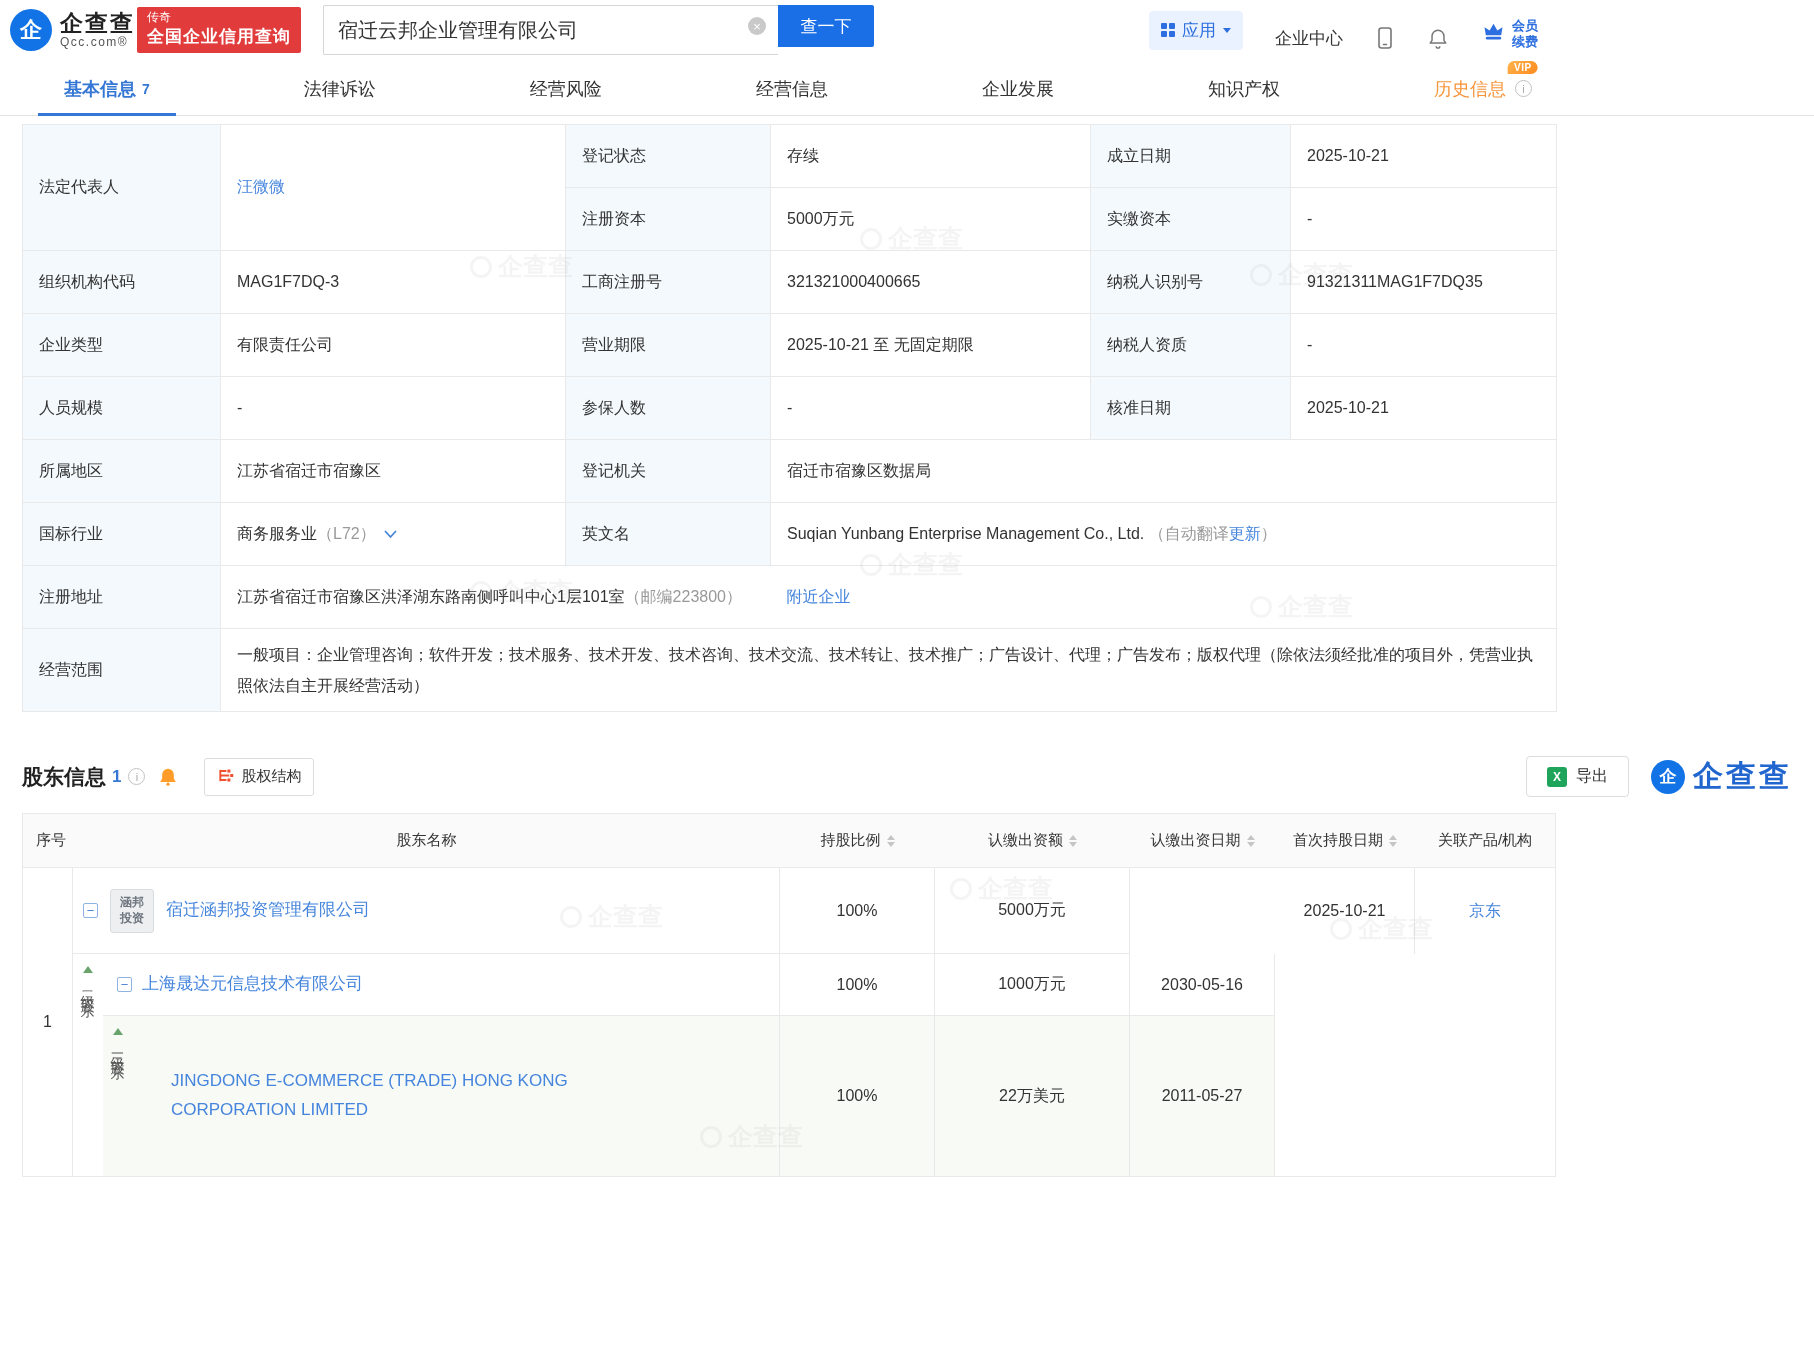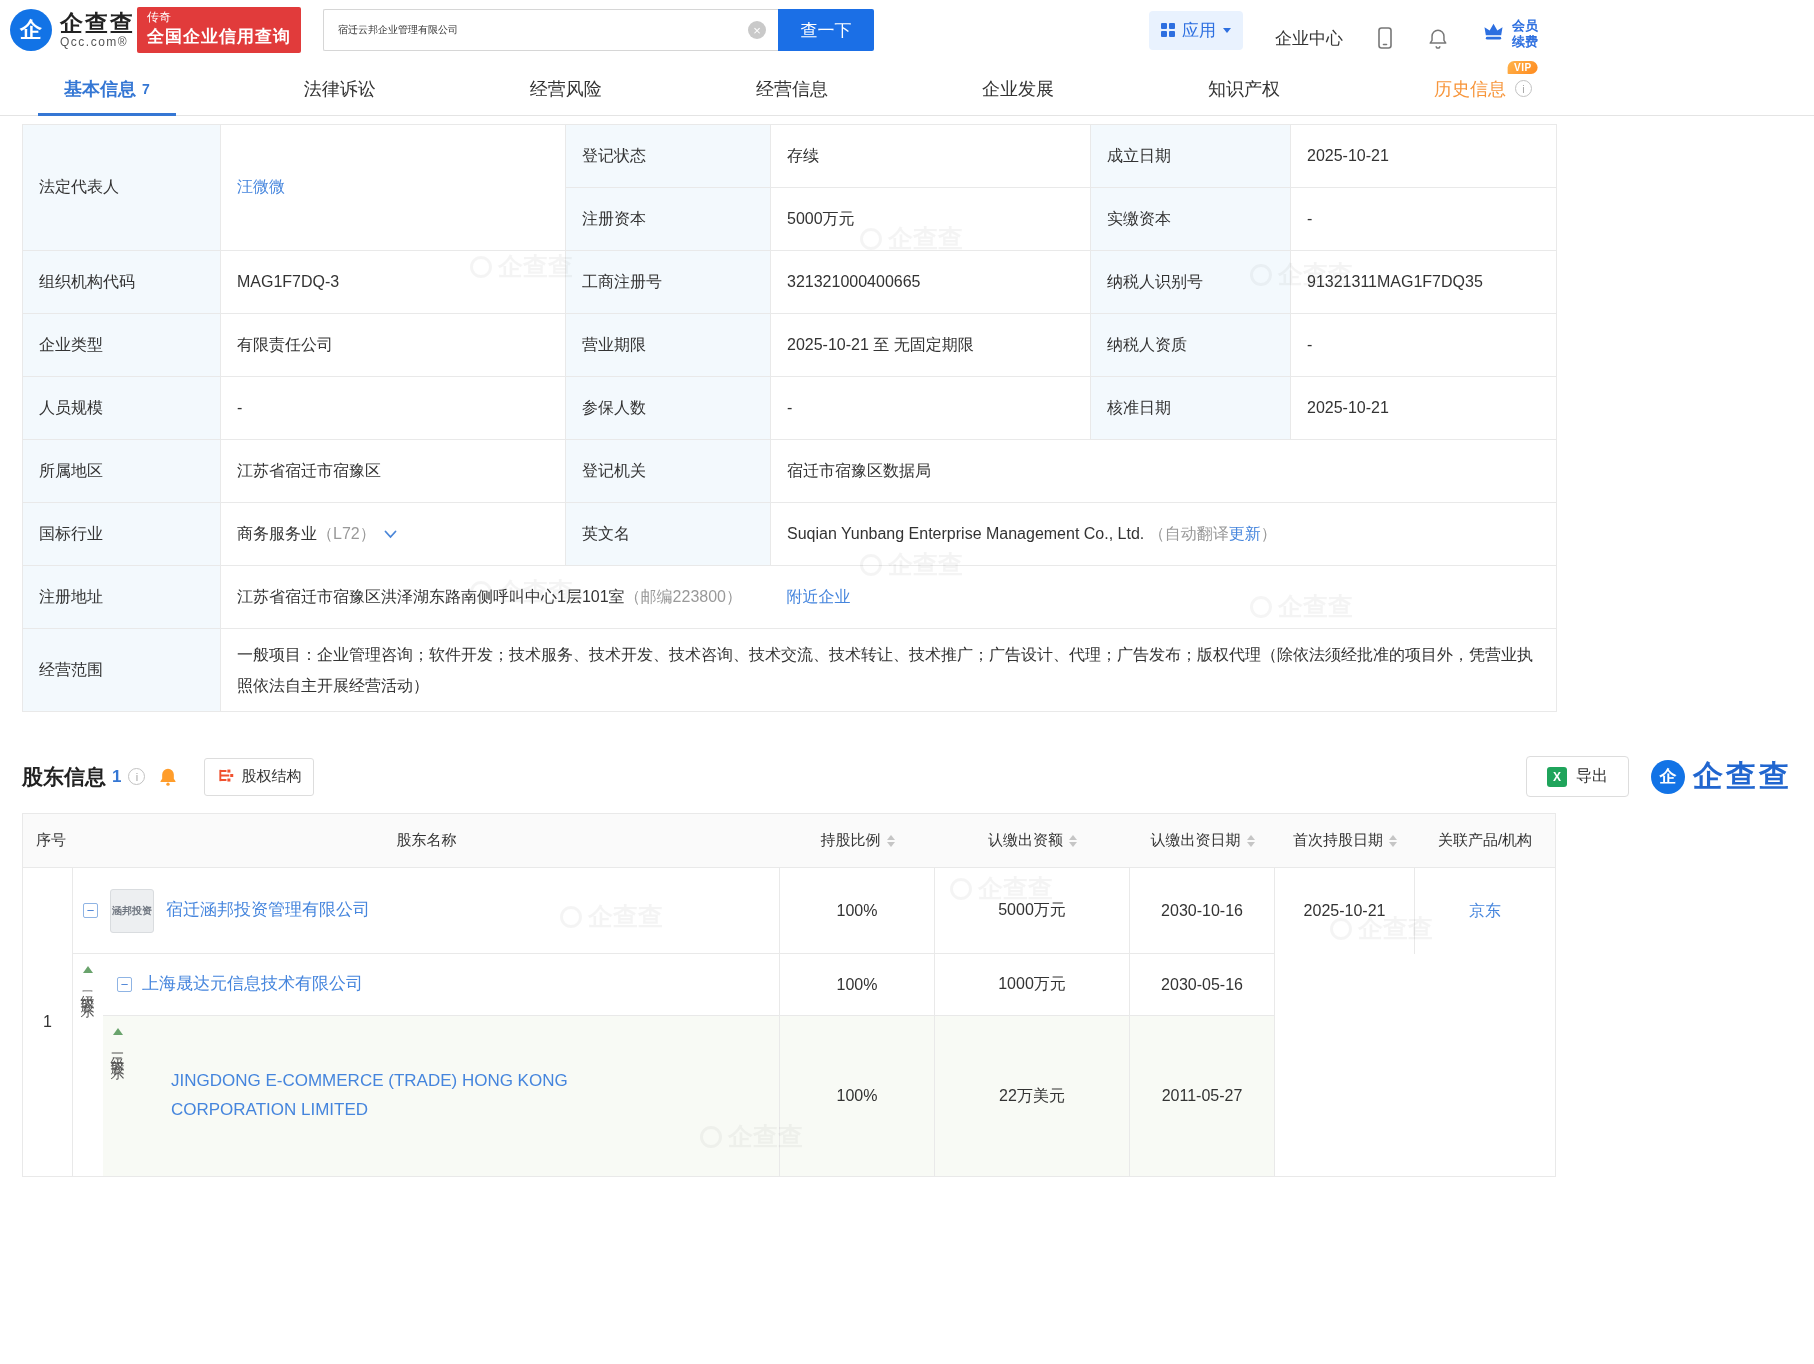--- a/index.html
+++ b/index.html
@@ -10,21 +10,21 @@
 
 .topbar{display:flex;align-items:center;height:54px;padding:6px 14px 0 10px;position:relative;z-index:1}
 .logo-circle{width:42px;height:42px;border-radius:50%;background:#1273e6;color:#fff;font-size:22px;font-weight:bold;display:flex;align-items:center;justify-content:center;flex:0 0 auto}
 .logo-txt{margin-left:8px;line-height:1.15}
 .logo-name{font-size:23px;font-weight:bold;color:#222;letter-spacing:2px}
 .logo-domain{font-size:12px;color:#555;letter-spacing:1.5px}
 .promo{margin-left:2px;background:#e13b3b;color:#fff;padding:3px 10px 5px;border-radius:2px}
 .promo-tag{font-size:12px;display:block;line-height:1.25}
 .promo-text{font-size:17px;font-weight:bold;letter-spacing:1px}
 .searchwrap{display:flex;margin-left:22px;position:relative}
-.search-input{width:455px;height:42px;border:1px solid #d6d6d6;border-right:none;border-radius:2px 0 0 2px;font-size:10px;padding:0 42px 0 14px;color:#333;outline:none;font-family:inherit}
+.search-input{width:455px;height:50px;border:1px solid #d6d6d6;border-right:none;border-radius:2px 0 0 2px;font-size:20px;padding:0 42px 0 14px;color:#333;outline:none;font-family:inherit}
 .clear-btn{position:absolute;right:108px;top:12px;width:18px;height:18px;border-radius:50%;background:#c9c9c9;color:#fff;font-size:13px;display:flex;align-items:center;justify-content:center;cursor:pointer}
 .clear-btn::before{content:"×"}
 .search-btn{width:96px;height:42px;background:#1b6fe6;color:#fff;border:none;font-size:17px;border-radius:0 2px 2px 0;cursor:pointer;font-family:inherit}
 .topnav{margin-left:auto;display:flex;align-items:flex-end;gap:32px;padding-right:262px}
 .apps-pill{display:flex;align-items:center;gap:7px;background:#e9f2fe;border-radius:4px;padding:8px 12px;color:#2d6fe0;font-size:17px;font-weight:500;cursor:pointer}
 .grid-icon{display:grid;grid-template-columns:6px 6px;gap:2px}
 .grid-icon i{width:6px;height:6px;background:#2d6fe0;border-radius:1px}
 .caret{width:0;height:0;border-left:4px solid transparent;border-right:4px solid transparent;border-top:5px solid #2d6fe0}
 .nav-link{font-size:17px;color:#333;cursor:pointer}
 .icon-btn{cursor:pointer;display:flex}
@@ -67,21 +67,21 @@
 
 .sh-grid{display:grid;grid-template-columns:50px 30px 30px 647px 155px 195px 145px 140px 140px;grid-template-rows:54px 86px 62px 160px;width:1534px;margin:16px 0 0 22px;border:1px solid #e9e9e9;position:relative;z-index:1;background:#fff}
 .shc{display:flex;align-items:center;justify-content:center;font-size:16px;color:#333;min-width:0}
 .shc.h{background:#fafafa;border-bottom:1px solid #e9e9e9;font-size:15px;color:#333}
 .shc.left{justify-content:flex-start}
 .bb{border-bottom:1px solid #e9e9e9}
 .br{border-right:1px solid #e9e9e9}
 .tint{background:#f8faf5}
 .collapse-box{width:15px;height:15px;border:1px solid #8fb4e4;border-radius:2px;color:#4a82d6;font-size:13px;line-height:12px;display:flex;align-items:center;justify-content:center;background:#fff;cursor:pointer;flex:0 0 auto}
 .collapse-box::before{content:"−"}
-.sh-logo{width:44px;height:44px;background:#edeff1;border:1px solid #d9dcdf;border-radius:3px;color:#6f7680;font-size:10px;font-weight:bold;display:flex;flex-direction:row;align-items:center;justify-content:center;line-height:1.3;flex:0 0 auto}
+.sh-logo{width:44px;height:44px;background:#edeff1;border:1px solid #d9dcdf;border-radius:3px;color:#6f7680;font-size:12px;font-weight:bold;display:flex;flex-direction:column;align-items:center;justify-content:center;line-height:1.3;flex:0 0 auto}
 .strip{display:flex;flex-direction:column;align-items:center;padding-top:12px;gap:7px}
 .tri-up{width:0;height:0;border-left:5px solid transparent;border-right:5px solid transparent;border-bottom:7px solid #69a36c;cursor:pointer}
 .v-text{writing-mode:vertical-rl;text-orientation:upright;font-size:14px;color:#555;letter-spacing:4px}
 .sort{display:inline-flex;flex-direction:column;gap:2px;margin-left:6px;cursor:pointer}
 .sort i{width:0;height:0;border-left:4px solid transparent;border-right:4px solid transparent}
 .sort .up{border-bottom:5px solid #c5c5c5}
 .sort .down{border-top:5px solid #c5c5c5}
 .sh-name{font-size:17px;line-height:1.7}
 
 
@@ -325,21 +325,20 @@
   <div class="shc left bb br" style="grid-column:2/5;grid-row:2;padding-left:10px;gap:12px">
     <span class="collapse-box"></span>
     <span class="sh-logo">
       <span>涵邦</span>
         <span>投资</span>
     </span>
     <a class="sh-name">宿迁涵邦投资管理有限公司</a>
   </div>
   <div class="shc bb br" style="grid-column:5;grid-row:2">100%</div>
   <div class="shc bb br" style="grid-column:6;grid-row:2">5000万元</div>
-  <div class="shc bb br" style="grid-column:7;grid-row:2">2030-10-16</div>
   <div class="shc br" style="grid-column:8;grid-row:2">2025-10-21</div>
   <div class="shc" style="grid-column:9;grid-row:2">
     <a>京东</a>
   </div>
 
   <div class="strip" style="grid-column:2;grid-row:3/5">
     <span class="tri-up"></span>
     <span class="v-text">二级股东</span>
   </div>
 

